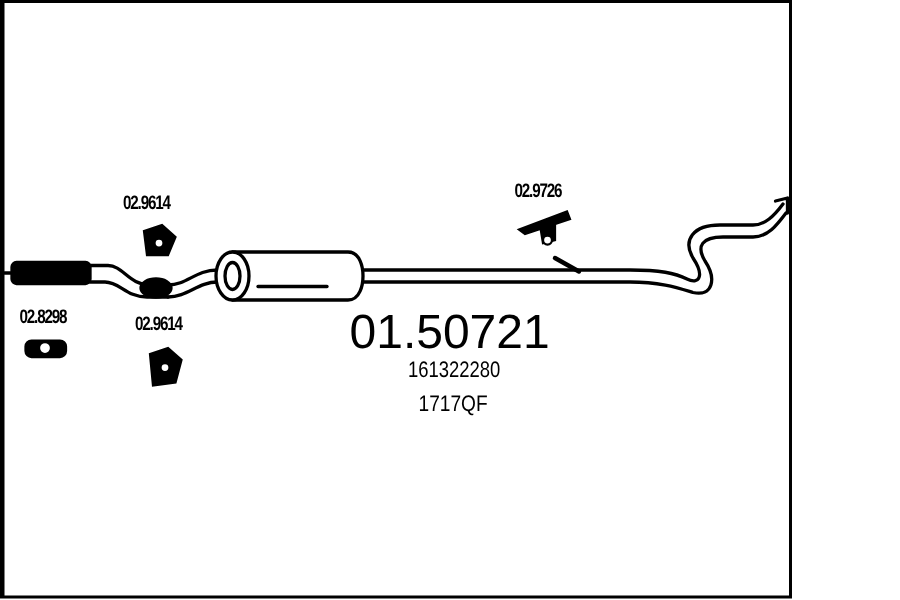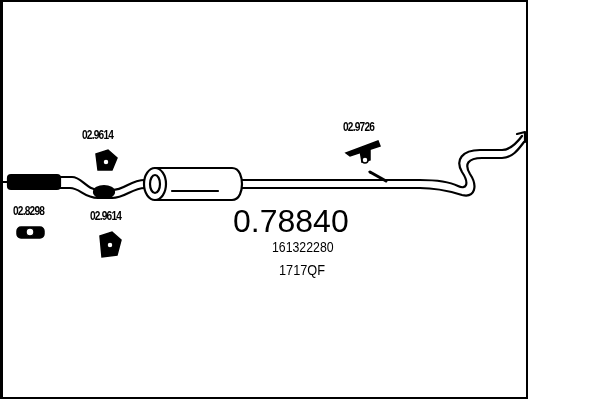--- a/index.html
+++ b/index.html
@@ -64,15 +64,15 @@
       <circle cx="365" cy="160" r="3" fill="#fff"></circle>
     </g>
   </g>
 </svg>
 
 <div class="lbl" style="left:82px;top:127px;">02.9614</div>
 <div class="lbl" style="left:90px;top:208px;">02.9614</div>
 <div class="lbl" style="left:13px;top:203px;">02.8298</div>
 <div class="lbl" style="left:343px;top:119px;">02.9726</div>
 
-<div class="main-code">0.78840</div>
+<div class="main-code">01.50721</div>
 <div class="oe">161322280</div>
 <div class="ref">1717QF</div>
 
 </body></html>

